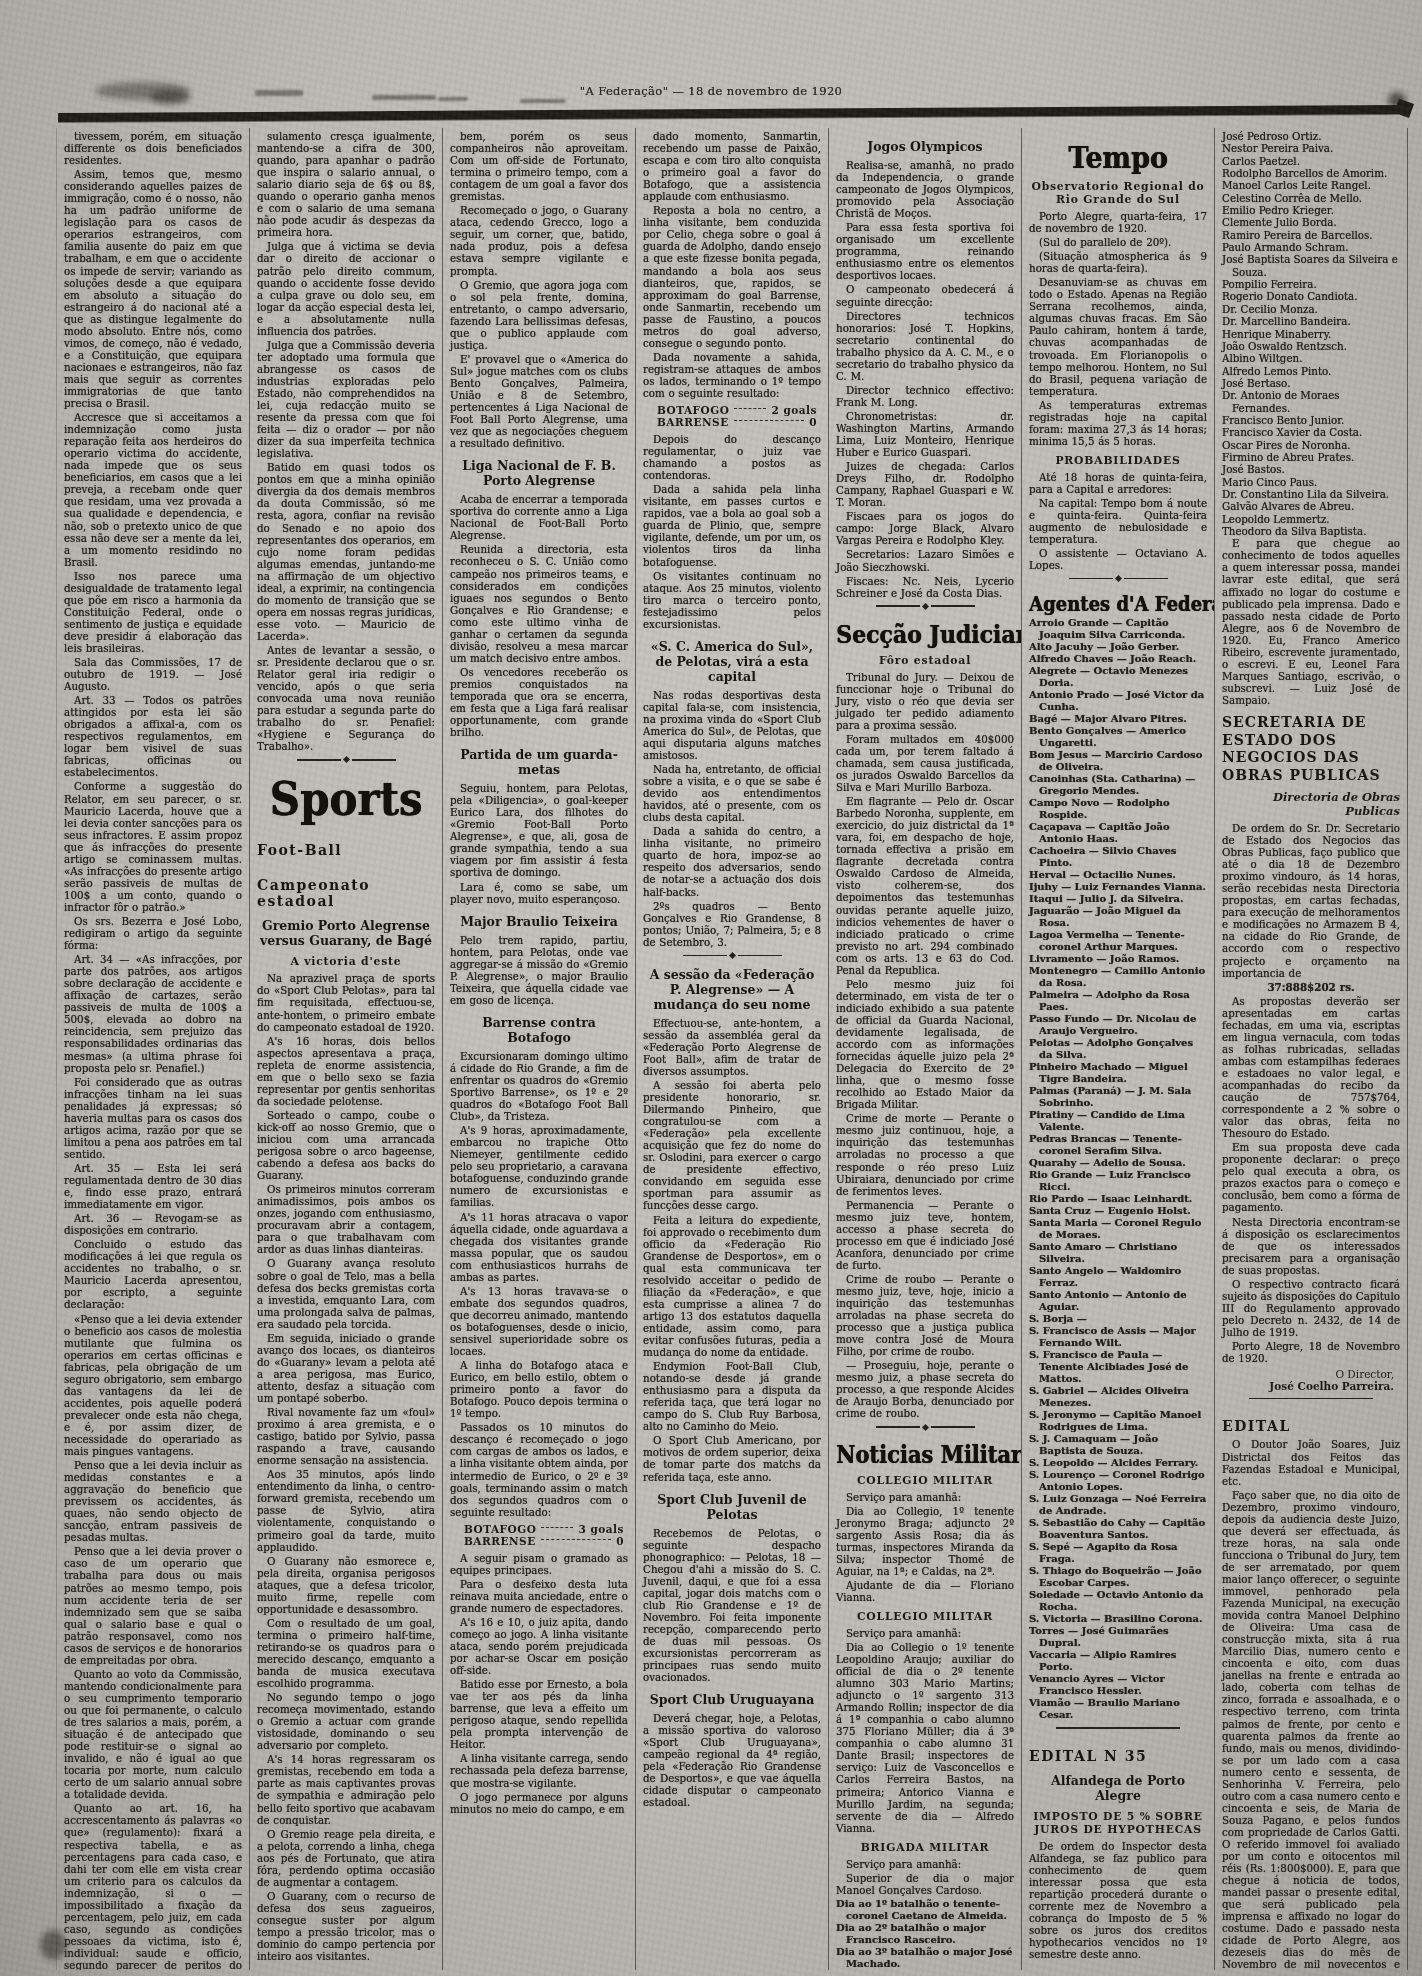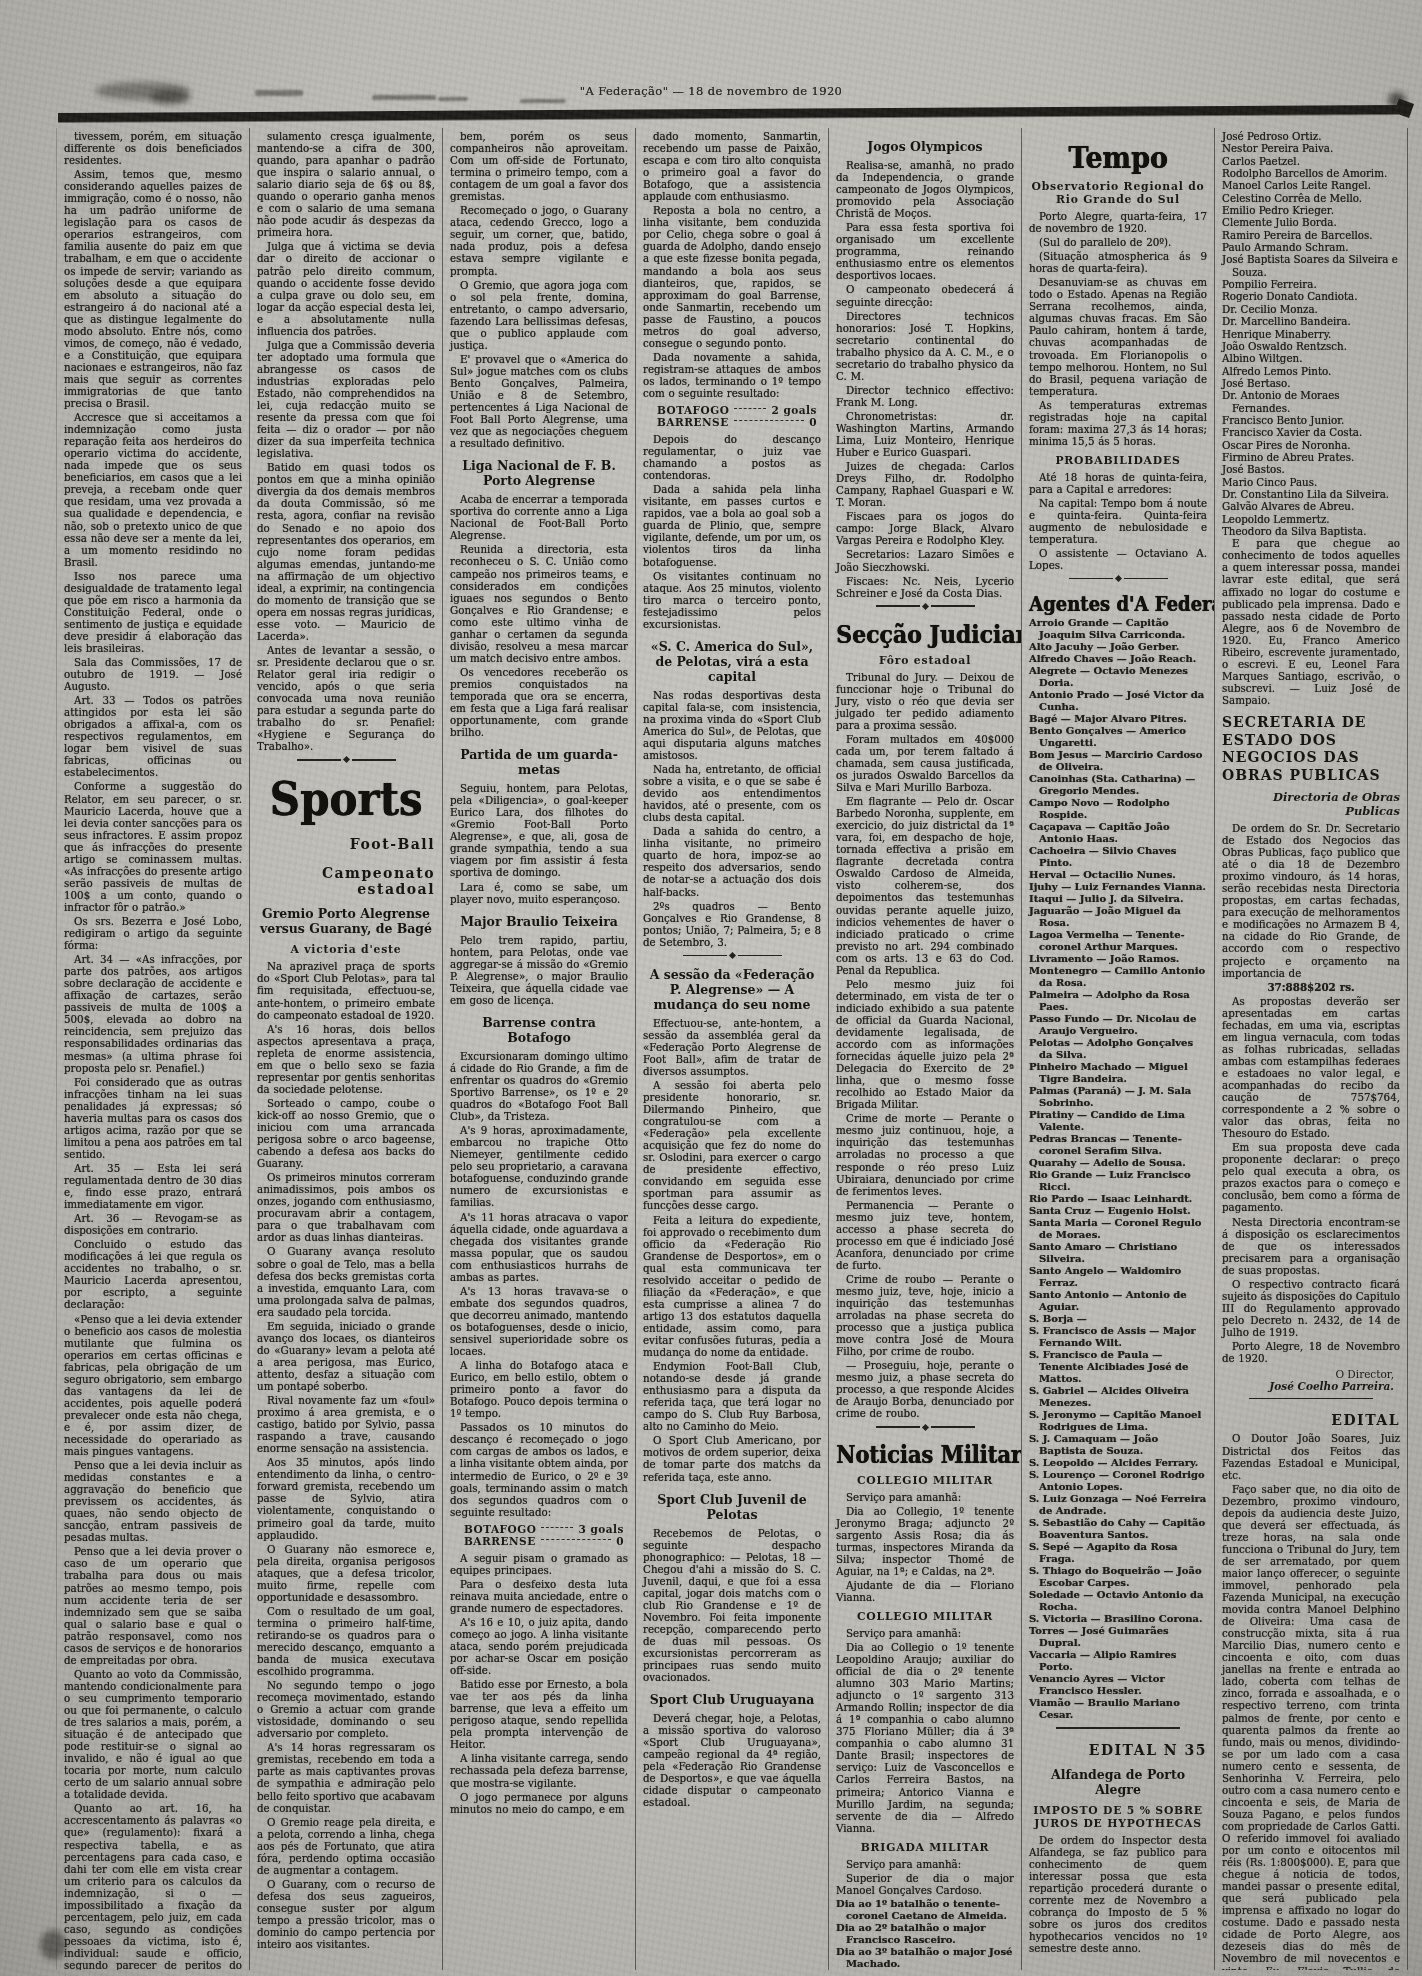--- a/index.html
+++ b/index.html
@@ -13,37 +13,37 @@
   .smudge{position:absolute;background:#3a3834;border-radius:50%;filter:blur(3px);opacity:.55;}
   .dash{position:absolute;background:#4a4842;filter:blur(1.2px);opacity:.65;border-radius:2px;}
   #masthead{position:absolute;top:84px;left:0;right:0;text-align:center;font-size:11.5px;color:#21201d;letter-spacing:.4px;text-shadow:0 0 .6px rgba(30,28,25,.8);}
   #headbar{position:absolute;top:109px;left:58px;width:1340px;height:9px;background:#14120f;transform:rotate(-0.35deg);box-shadow:0 1px 0 rgba(20,18,15,.5);}
   #headbar::after{content:"";position:absolute;right:-14px;top:-4px;width:16px;height:15px;background:#14120f;transform:rotate(20deg);}
   #cols{position:absolute;top:128px;left:56px;display:flex;z-index:2;}
   .col{width:178px;padding:2px 7px 0 7px;height:1840px;overflow:hidden;border-right:1px solid rgba(45,42,38,.65);}
   .col:first-child{border-left:1px solid rgba(45,42,38,.25);}
   .p,.pc,.notice{font-size:10.3px;line-height:1.17;text-align:justify;text-indent:10px;margin:0 0 2px;color:#201f1c;text-shadow:0 0 .7px rgba(35,33,29,.8);word-spacing:.4px;}
   .pc{text-align:center;text-indent:0;font-weight:bold;}
-  .h1{font-weight:bold;text-align:right;font-size:14px;letter-spacing:1.5px;margin:13px 0 4px;color:#171613;}
+  .h1{font-weight:bold;text-align:left;font-size:14px;letter-spacing:1.5px;margin:19px 0 4px;color:#171613;}
   .h2{font-weight:bold;text-align:center;font-size:12.5px;line-height:1.2;margin:9px 0 5px;color:#171613;}
   .h3{font-weight:bold;text-align:center;font-size:10.8px;letter-spacing:.8px;margin:7px 0 4px;color:#1b1a17;}
   .it{text-align:right;font-style:italic;font-weight:bold;font-size:11.5px;margin:6px 0 4px;color:#1b1a17;}
   .caps{font-size:14px;font-weight:bold;letter-spacing:1px;line-height:1.25;margin:8px 0 3px;color:#171613;}
   .disp{font-weight:bold;text-align:center;color:#12110e;transform:scaleY(1.12);letter-spacing:0px;margin:12px 0 3px;white-space:nowrap;text-shadow:.5px 0 0 #12110e, 0 0 1px rgba(18,17,14,.6);}
   .orn{display:flex;align-items:center;justify-content:center;margin:5px 0;}
   .orn::before,.orn::after{content:"";height:1.4px;background:#23221f;width:44px;}
   .orn i{width:5px;height:5px;background:#23221f;transform:rotate(45deg);margin:0 3px;display:block;}
   .rulebar{height:1.4px;background:#23221f;width:70%;margin:6px auto;}
   .score{margin:5px 4px 5px 14px;}
   .scrow{display:flex;align-items:center;font-size:10.5px;font-weight:bold;letter-spacing:.5px;color:#1b1a17;}
   .scrow .ld{flex:1;border-bottom:1.5px dashed #2b2a26;margin:0 5px 3px 5px;}
   .names div,.agents div{font-size:10.3px;line-height:1.2;padding-left:10px;text-indent:-10px;color:#201f1c;text-shadow:0 0 .7px rgba(35,33,29,.8);}
   .agents div{font-weight:bold;font-size:10px;}
   .sig{text-align:right;font-size:10.5px;margin:4px 6px 4px 0;color:#1b1a17;}
-  .sig .l2{font-style:italic;font-weight:bold;}
+  .sig .l2{font-weight:bold;}
 </style>
 </head>
 <body>
 
 <div id="paper">
   <div class="smudge" style="left:95px;top:82px;width:95px;height:18px;"></div>
   <div class="smudge" style="left:150px;top:90px;width:40px;height:14px;opacity:.8;"></div>
   <div class="dash" style="left:255px;top:90px;width:48px;height:6px;"></div>
   <div class="dash" style="left:372px;top:95px;width:64px;height:5px;"></div>
   <div class="dash" style="left:438px;top:97px;width:30px;height:4px;"></div>

